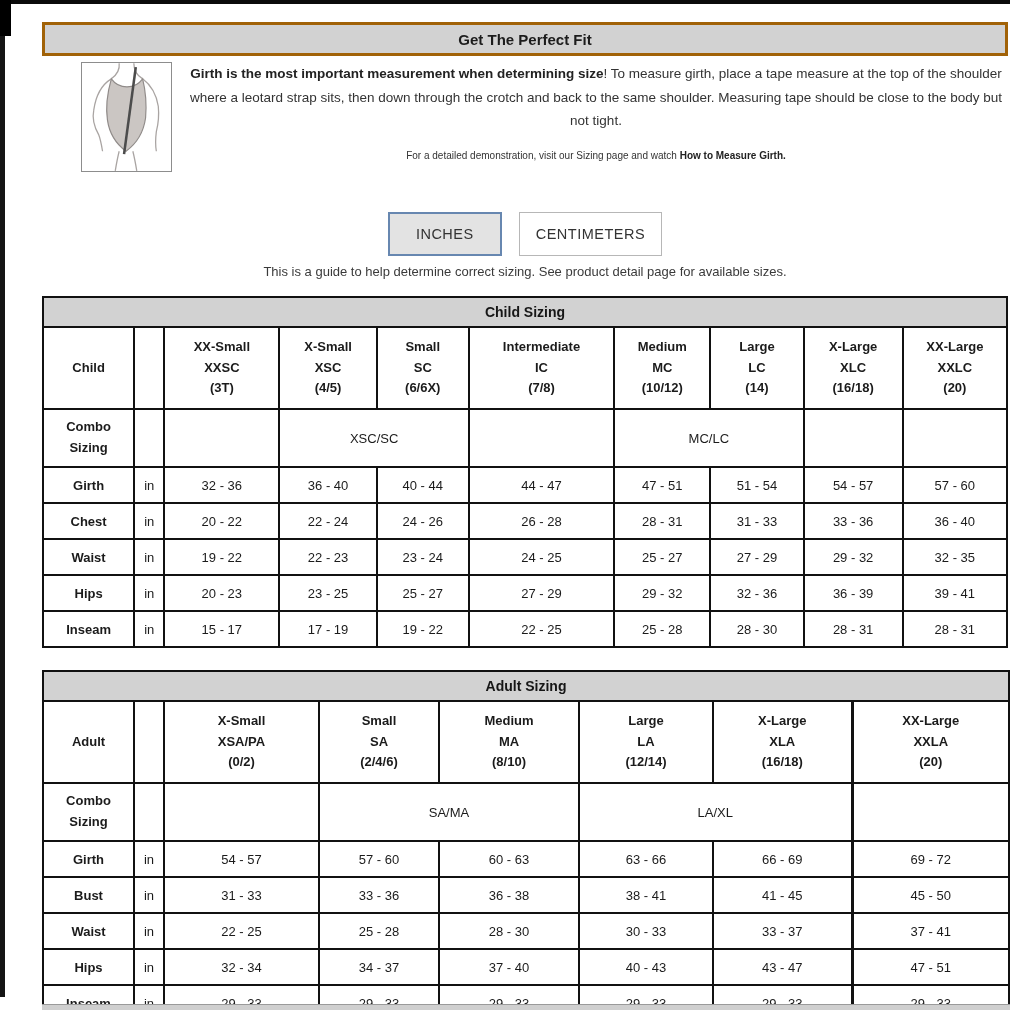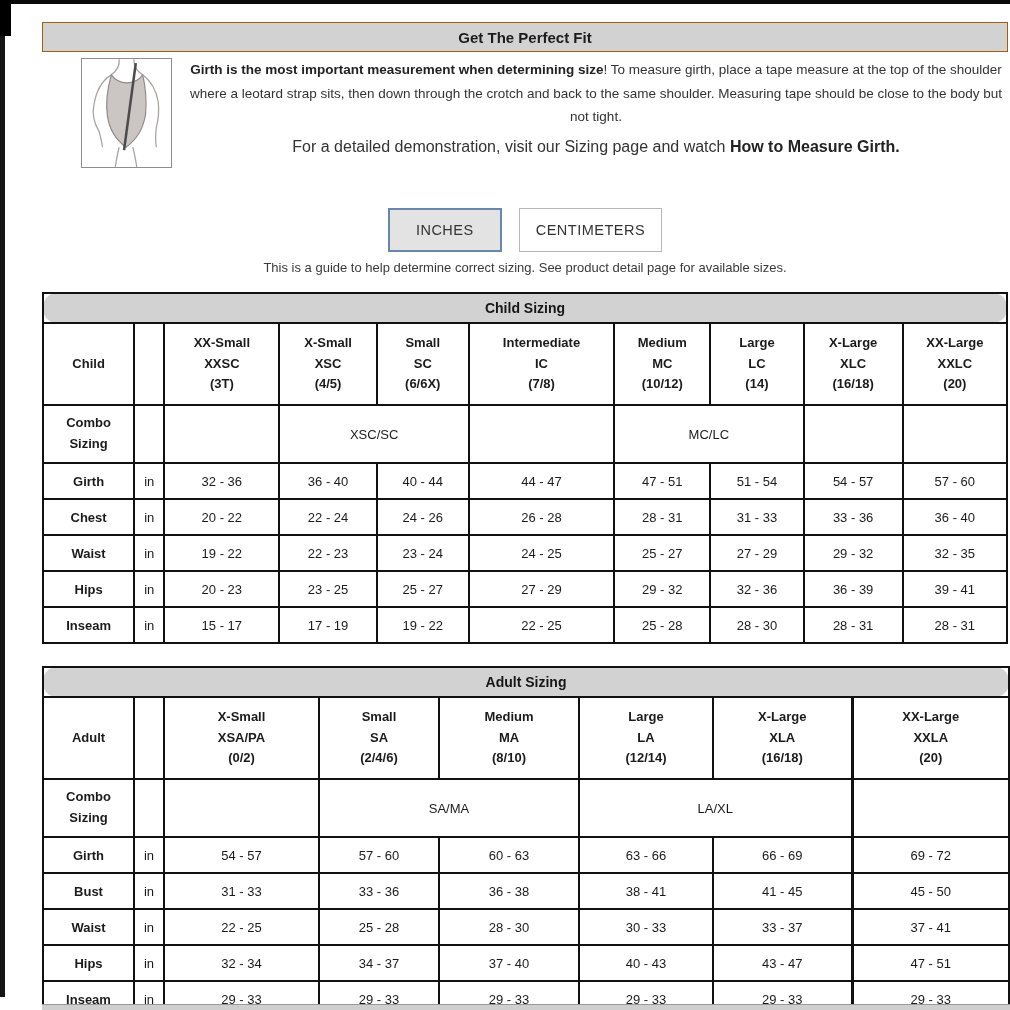--- a/index.html
+++ b/index.html
@@ -8,48 +8,48 @@
     font-family:"Liberation Sans", sans-serif;color:#333;overflow:hidden;
   }
   .frame-top{position:absolute;top:0;left:0;width:1010px;height:4px;background:#0a0a0a;}
   .frame-left{position:absolute;top:0;left:0;width:5px;height:997px;background:#141414;}
   .frame-notch{position:absolute;top:0;left:0;width:11px;height:36px;background:#000;}
   .bottom-strip{position:absolute;left:42px;right:0;bottom:0;height:5px;background:#cfcfcf;border-top:1px solid #9a9a9a;}
 
   .content{position:absolute;left:42px;top:22px;width:966px;}
 
   .title-bar{
-    height:28px;background:#d2d2d2;border:1px solid #a16207;
+    height:28px;background:#d2d2d2;border:3px solid #a16207;
     display:flex;align-items:center;justify-content:center;
     font-weight:bold;font-size:15px;color:#1c1c1c;
   }
 
   .info{margin-top:6px;display:flex;align-items:flex-start;padding-left:39px;}
   .leotard-box{width:91px;height:110px;border:1px solid #8d8d8d;background:#fff;flex:none;box-sizing:border-box;}
   .leotard-box svg{display:block;width:100%;height:100%;}
   .intro-text{flex:1;padding-left:12px;font-size:13.5px;line-height:1.75;text-align:center;color:#333;}
-  .demo-line{margin-top:4px;font-size:16px;color:#333;}
+  .demo-line{margin-top:14px;font-size:10px;color:#333;}
   b{color:#222;}
 
   .btn-row{margin-top:40px;display:flex;justify-content:center;align-items:center;gap:17px;}
   .btn{font-family:"Liberation Sans",sans-serif;font-size:14.5px;color:#333;letter-spacing:.5px;cursor:pointer;box-sizing:border-box;height:44px;}
   .btn-inches{background:#e3e3e3;border:2px solid #6787b0;padding:0 26px;}
   .btn-cm{background:#fff;border:1px solid #b7b7b7;padding:0 16px;}
 
   .note{margin-top:8px;text-align:center;font-size:13px;color:#3a3a3a;}
 
   table.sizing{border-collapse:collapse;width:966px;table-layout:fixed;}
   .child-tbl{margin-top:17px;}
   .adult-tbl{margin-top:22px;}
   table.sizing th, table.sizing td{
     border:2px solid #111;background:#fff;color:#1b1b1b;
     font-size:13px;text-align:center;vertical-align:middle;padding:0 2px;
     overflow:hidden;
   }
-  tr.tbl-title td{background:#d2d2d2;font-weight:bold;font-size:14px;height:28px;color:#161616;border-radius:14px;}
+  tr.tbl-title td{background:#d2d2d2;font-weight:bold;font-size:14px;height:28px;color:#161616;}
   tr.hdr th{height:80px;font-weight:bold;line-height:1.6;}
   tr.hdr th span{display:block;}
   tr.combo td{height:56px;font-weight:normal;}
   tr.combo td.lbl{font-weight:bold;line-height:1.6;}
   tr.data td{height:34px;}
   td.lbl, th.lbl{font-weight:bold;}
   td.unit{font-weight:normal;}
   .adult-tbl .last-col{border-left:3px solid #111;}
 </style>
 </head>

